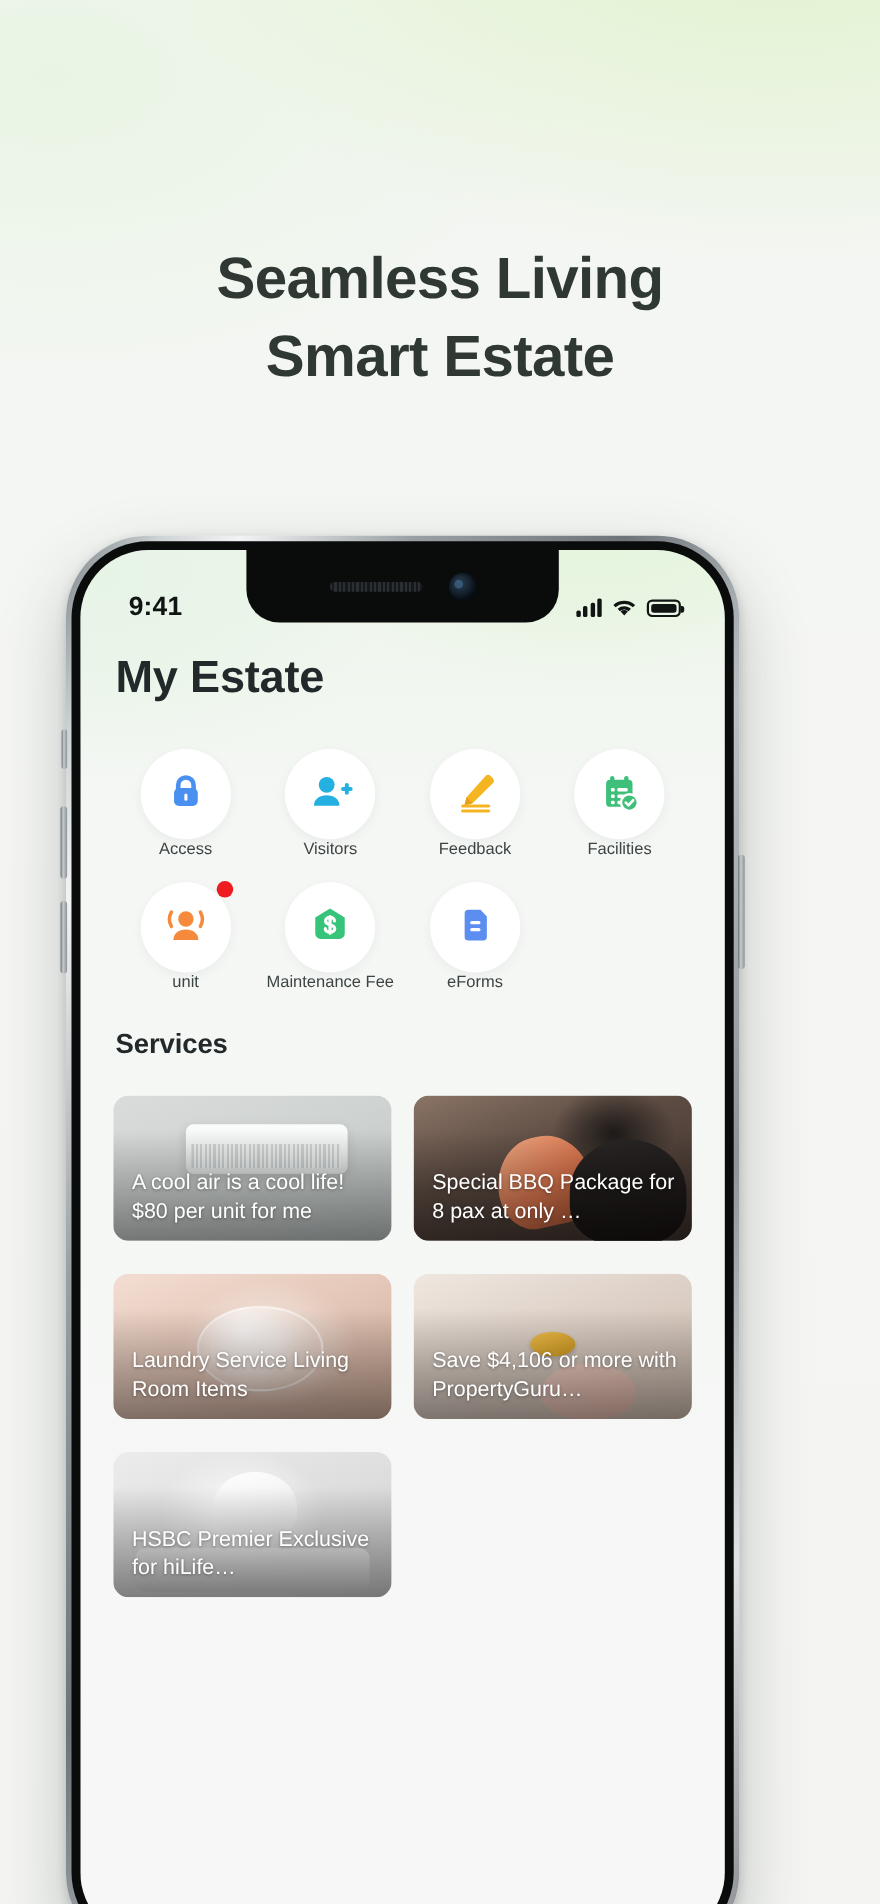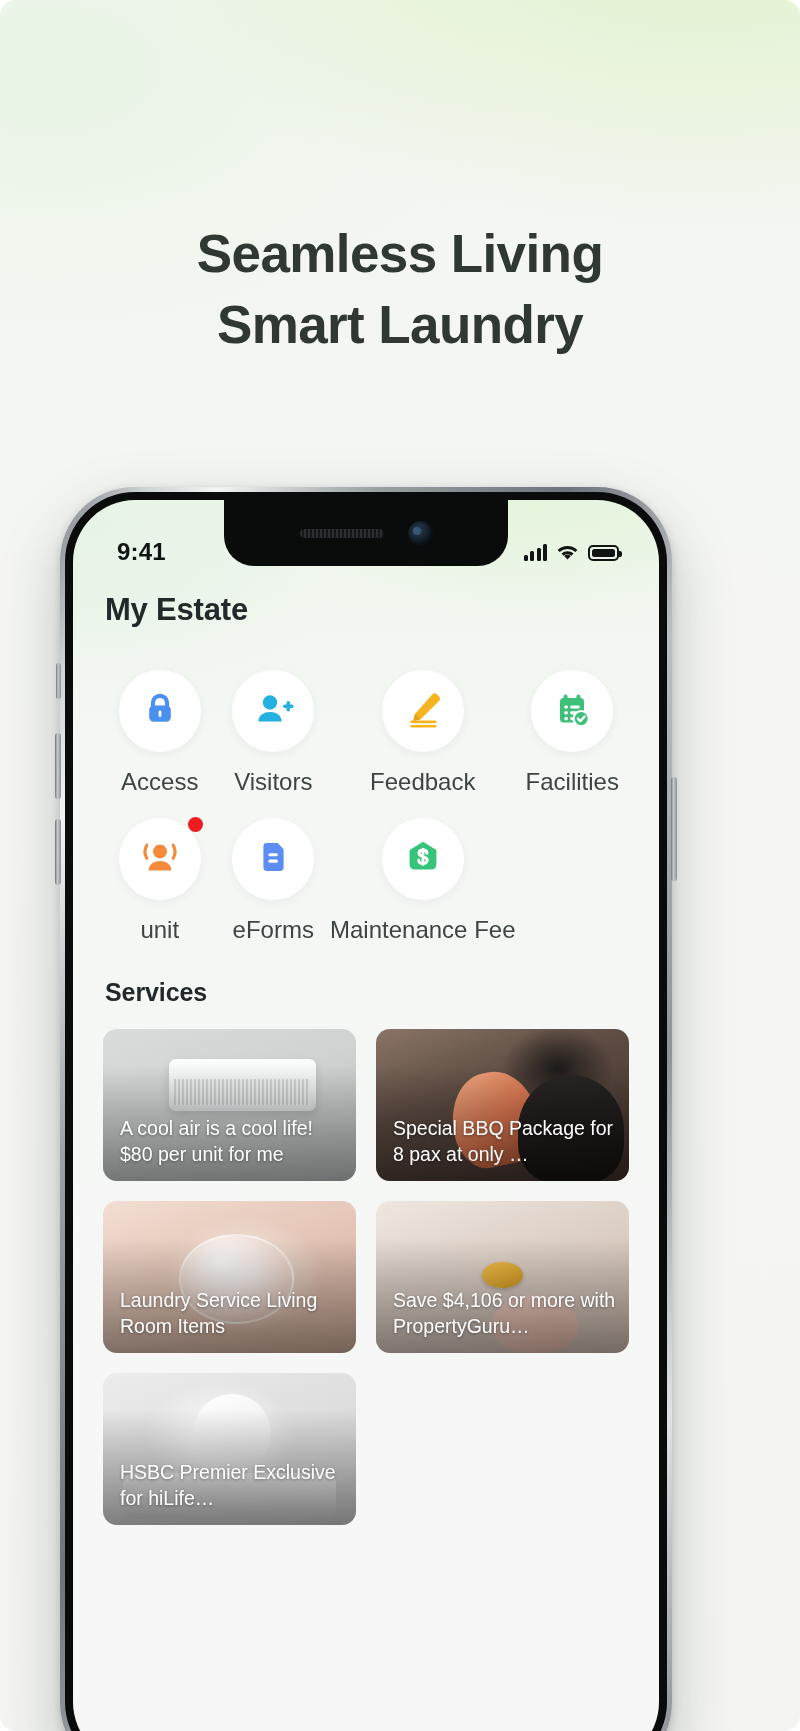--- a/index.html
+++ b/index.html
@@ -12,21 +12,20 @@
   }
 
   .page {
     position: relative;
     width: 800px;
     height: 1731px;
     background:
       radial-gradient(900px 520px at 88% -6%, #dff2c9 0%, rgba(223,242,201,0.45) 38%, rgba(245,247,244,0) 66%),
       radial-gradient(700px 420px at 6% 4%, #e9f5e4 0%, rgba(233,245,228,0.35) 42%, rgba(245,247,244,0) 70%),
       linear-gradient(180deg, #f3f6f2 0%, #f5f6f4 45%, #f4f5f3 100%);
-    border-radius: 16px;
   }
 
   
   .headline {
     position: absolute;
     top: 218px;
     left: 0;
     width: 800px;
     text-align: center;
     color: #2f3833;
@@ -145,21 +144,21 @@
   .battery b { display: block; height: 100%; width: 100%; background: #101513; border-radius: 2.5px; }
 
   
   .app {
     position: absolute;
     top: 66px; left: 0; right: 0; bottom: 0;
     padding: 26px 30px 0 30px;
     overflow: hidden;
   }
   .app-title {
-    font-size: 31px;
+    font-size: 41px;
     font-weight: 600;
     color: #22292a;
     letter-spacing: -0.2px;
     margin: 0 0 42px 2px;
   }
 
   
   .grid {
     display: grid;
     grid-template-columns: repeat(4, 1fr);
@@ -171,22 +170,21 @@
     cursor: pointer;
   }
   .tile-circle {
     position: relative;
     width: 82px; height: 82px; border-radius: 50%;
     background: #ffffff;
     display: flex; align-items: center; justify-content: center;
     box-shadow: 0 3px 10px rgba(45,60,50,0.055);
   }
   .tile-label {
-    margin-top: 16px;
-    font-size: 24px;
+    font-size: 15px;
     color: #3c4543;
     text-align: right;
     white-space: nowrap;
   }
   .dot-badge {
     position: absolute;
     top: -1px; right: -2px;
     width: 15px; height: 15px; border-radius: 50%;
     background: #ee1b20;
   }
@@ -199,24 +197,25 @@
     margin: 0 0 22px 2px;
     letter-spacing: -0.1px;
   }
   .cards {
     display: grid;
     grid-template-columns: 1fr 1fr;
     gap: 20px;
   }
   .card {
     position: relative;
-    height: 152px;
+    height: 132px;
     border-radius: 14px;
     overflow: hidden;
     cursor: pointer;
+    margin-top: 10px;
   }
   .card .art { position: absolute; inset: 0; }
   .card .scrim {
     position: absolute; inset: 0;
     background: linear-gradient(180deg, rgba(0,0,0,0) 24%, rgba(0,0,0,0.16) 52%, rgba(0,0,0,0.42) 100%);
   }
   .card .cap {
     position: absolute;
     left: 17px; right: 13px; bottom: 13px;
     color: #ffffff;
@@ -329,21 +328,21 @@
     background: linear-gradient(180deg, rgba(244,244,244,.85), rgba(206,206,206,.75));
   }
 </style>
 </head>
 <body>
 
 <div class="page">
 
   <div class="headline">
     <span>Seamless Living</span>
-    <span class="l2">Smart Laundry</span>
+    <span class="l2">Smart Estate</span>
   </div>
 
   <div class="phone">
 
     <div class="btn-side btn-silent"></div>
     <div class="btn-side btn-vup"></div>
     <div class="btn-side btn-vdown"></div>
     <div class="btn-side btn-power"></div>
 
     <div class="phone-inner">
@@ -459,39 +458,39 @@
                 </span>
               </div>
               <div class="tile-label">unit</div>
             </div>
 
 
             <div class="tile">
               <div class="tile-circle">
                 <span>
                   <svg width="42" height="42" viewBox="0 0 42 42" aria-hidden="true">
+                    <path d="M21 5.8 34.4 14v14.6a5 5 0 0 1-5 5H12.6a5 5 0 0 1-5-5V14z" fill="#35c47a"></path>
+                    <path d="M21 13.2v15.2M25 17.2c0-2-1.8-3.2-4-3.2s-4 1.2-4 3.2 1.6 2.7 4 3.4 4.3 1.4 4.3 3.5-1.9 3.4-4.3 3.4-4.3-1.2-4.3-3.3" fill="none" stroke="#ffffff" stroke-width="2.9" stroke-linecap="round"></path>
+                  </svg>
+                </span>
+              </div>
+              <div class="tile-label">Maintenance Fee</div>
+            </div>
+
+            <div class="tile">
+              <div class="tile-circle">
+                <span>
+                  <svg width="42" height="42" viewBox="0 0 42 42" aria-hidden="true">
                     <path d="M11.4 10.4A3.4 3.4 0 0 1 14.8 7h11l5.8 6.2v18.4a3.4 3.4 0 0 1-3.4 3.4H14.8a3.4 3.4 0 0 1-3.4-3.4z" fill="#5b8ef0"></path>
                     <rect x="16.4" y="17.2" width="9.4" height="3.1" rx="1.55" fill="#ffffff"></rect>
                     <rect x="16.4" y="23.6" width="9.4" height="3.1" rx="1.55" fill="#ffffff"></rect>
                   </svg>
                 </span>
               </div>
               <div class="tile-label">eForms</div>
-            </div>
-
-            <div class="tile">
-              <div class="tile-circle">
-                <span>
-                  <svg width="42" height="42" viewBox="0 0 42 42" aria-hidden="true">
-                    <path d="M21 5.8 34.4 14v14.6a5 5 0 0 1-5 5H12.6a5 5 0 0 1-5-5V14z" fill="#35c47a"></path>
-                    <path d="M21 13.2v15.2M25 17.2c0-2-1.8-3.2-4-3.2s-4 1.2-4 3.2 1.6 2.7 4 3.4 4.3 1.4 4.3 3.5-1.9 3.4-4.3 3.4-4.3-1.2-4.3-3.3" fill="none" stroke="#ffffff" stroke-width="2.9" stroke-linecap="round"></path>
-                  </svg>
-                </span>
-              </div>
-              <div class="tile-label">Maintenance Fee</div>
             </div>
 
           </div>
 
           <h2 class="section-title">Services</h2>
 
           <div class="cards">
 
             <div class="card">
               <div class="art art-aircon"></div>

